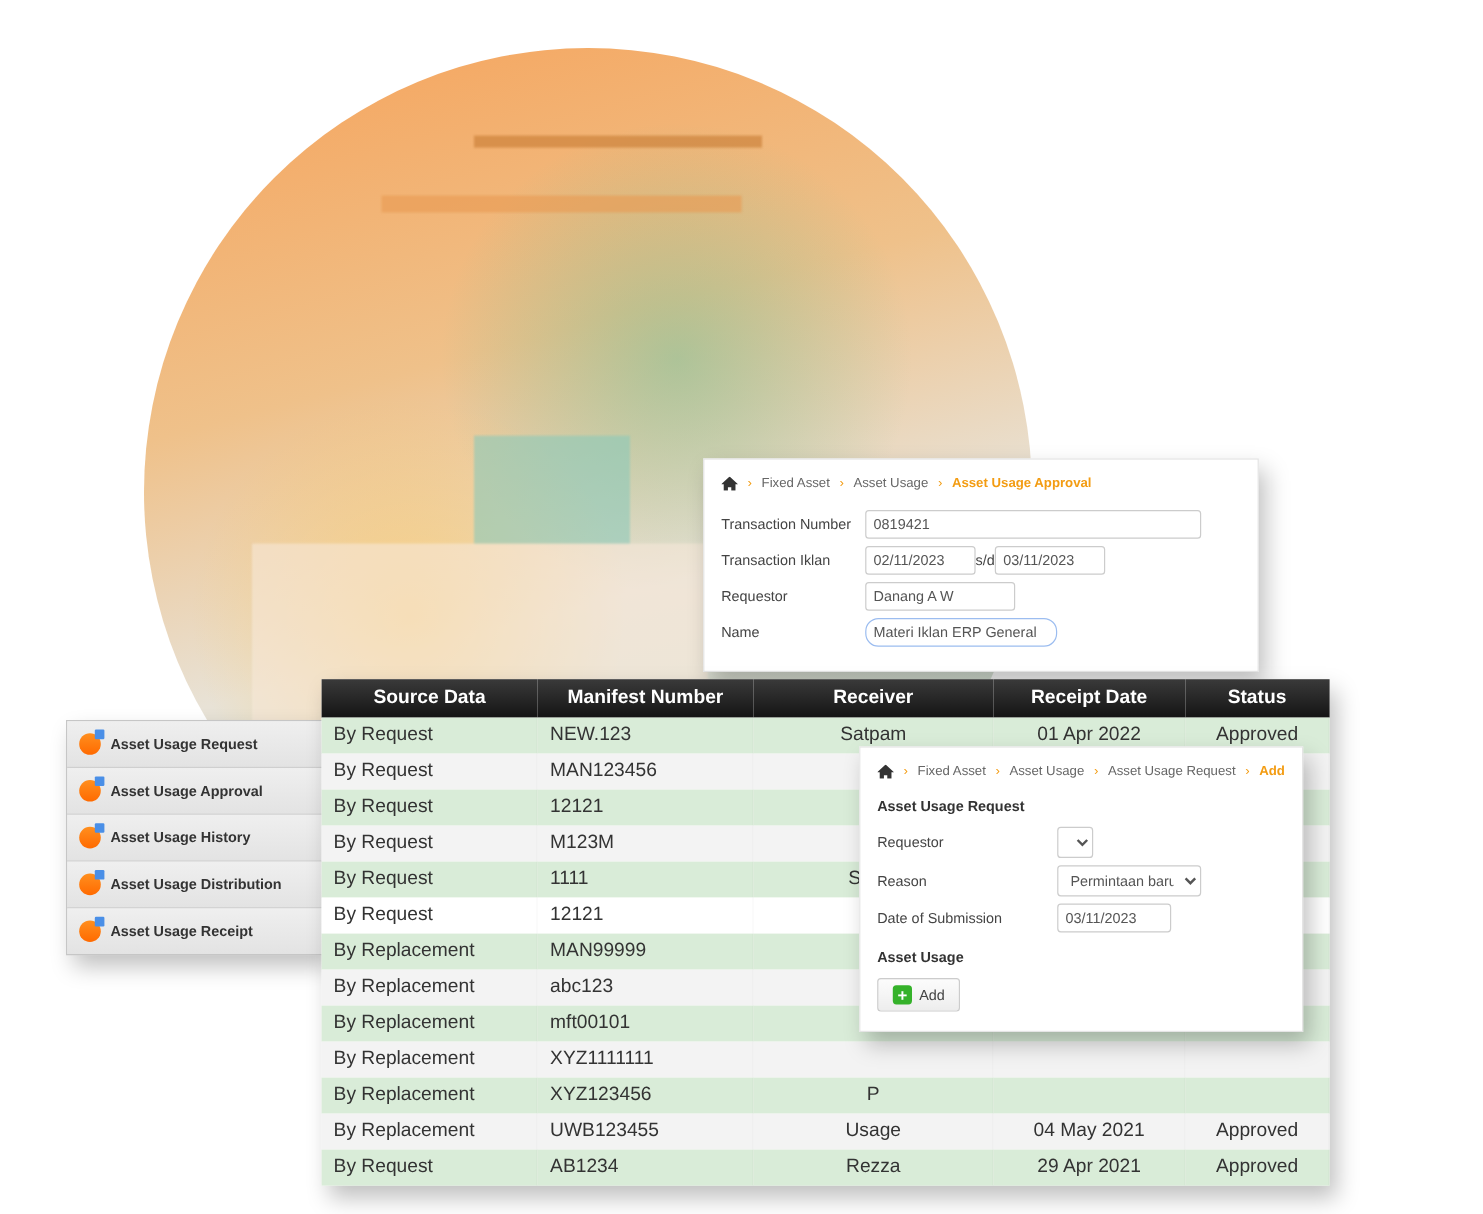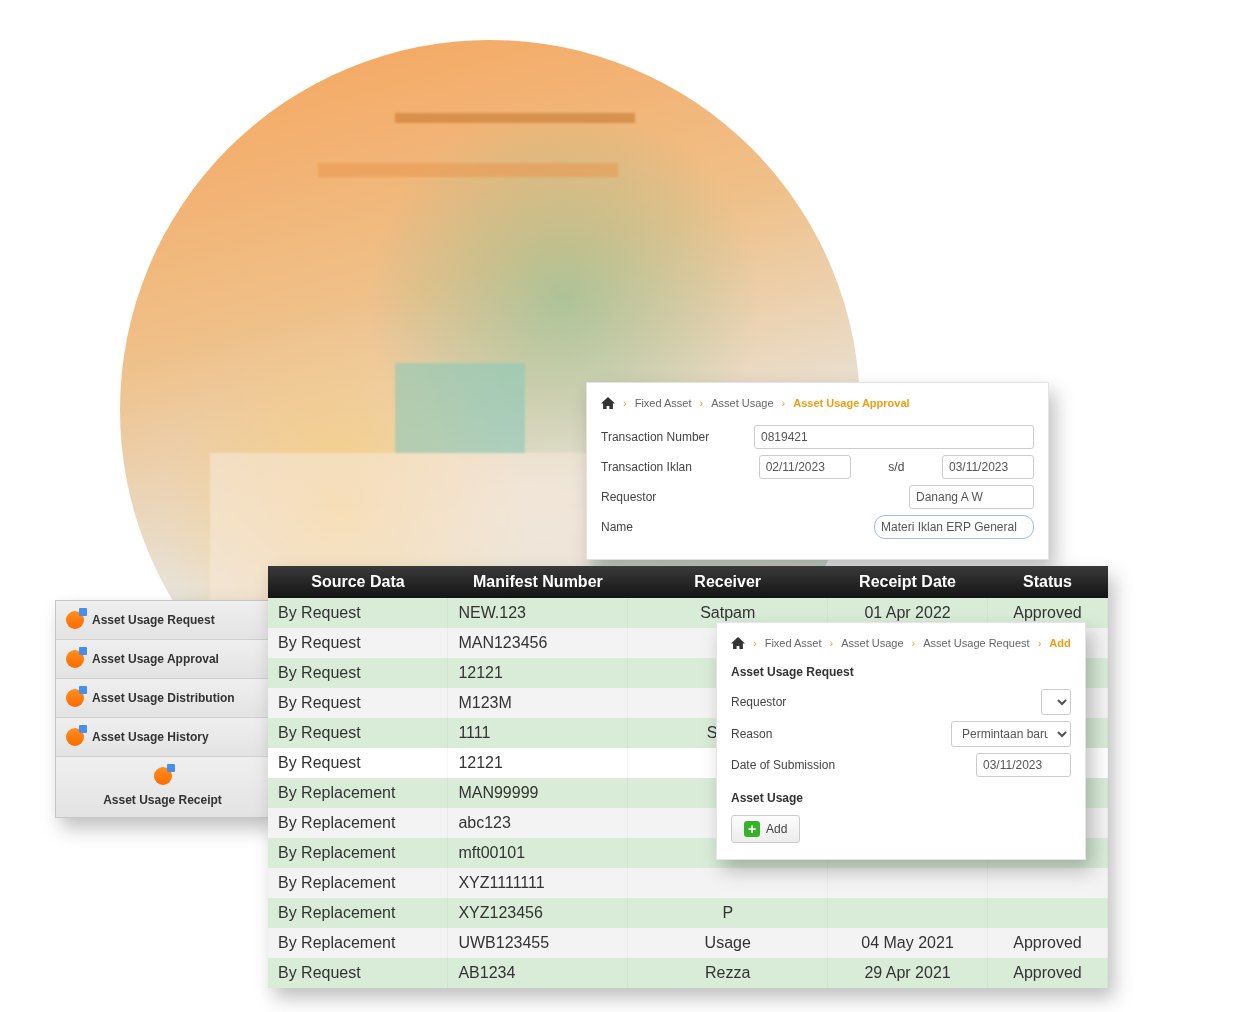--- a/index.html
+++ b/index.html
@@ -41,21 +41,21 @@
   background:#e6e6e6;
   border:1px solid #c6c6c6;
 }
 .sidebar-item {
   display:flex; align-items:center; gap:8px;
   padding:10px 10px; font-size:12px; color:#333;
   border-bottom:1px solid #cfcfcf;
   background:linear-gradient(#efefef,#e3e3e3);
   cursor:pointer; font-weight:bold;
 }
-.sidebar-item:last-child { border-bottom:none;flex-direction:column; }
+.sidebar-item:last-child { border-bottom:none; }
 .sidebar-icon {
   width:18px; height:18px; display:inline-block;
   background:linear-gradient(#ff8f1f,#ff6a00);
   border-radius:50%;
   position:relative;
 }
 .sidebar-icon::after{
   content:""; position:absolute; right:-3px; top:-3px;
   width:8px; height:8px; background:#4a8fe7; border-radius:1px;
 }
@@ -67,21 +67,21 @@
   border:1px solid #e3e3e3;
   padding:10px 14px 14px;
 }
 .crumb { display:flex; align-items:center; gap:8px; font-size:11px; color:#666; padding:4px 0 10px; }
 .crumb .sep { color:#f39c12; }
 .crumb .active { color:#f39c12; font-weight:bold; }
 .crumb .home {
   width:14px; height:12px; background:#333;
   clip-path: polygon(50% 0, 100% 55%, 85% 55%, 85% 100%, 60% 100%, 60% 75%, 40% 75%, 40% 100%, 15% 100%, 15% 55%, 0 55%);
 }
-.form-row { display:flex; align-items:center; margin:6px 0; font-size:12px; color:#444;justify-content:space-between; }
+.form-row { display:flex; align-items:center; margin:6px 0; font-size:12px; color:#444; }
 .form-row .lab { width:120px; }
 .form-row input[type="text"], .form-row input[type="date"], .form-row select {
   border:1px solid #ccc; border-radius:3px; padding:4px 6px; font-size:12px; color:#555;
   background:#fff;
 }
 .hl { background:#dbe8ff; border-color:#9cbdf0 !important; }
 .btn {
   display:inline-block; padding:5px 12px; font-size:12px;
   background:linear-gradient(#fcfcfc,#ededed);
   border:1px solid #ccc; border-radius:3px; color:#444; cursor:pointer;
@@ -132,25 +132,25 @@
   <div class="sidebar-item">
     <span class="sidebar-icon"></span>
     <span>Asset Usage Request</span>
   </div>
   <div class="sidebar-item">
     <span class="sidebar-icon"></span>
     <span>Asset Usage Approval</span>
   </div>
   <div class="sidebar-item">
     <span class="sidebar-icon"></span>
+    <span>Asset Usage History</span>
+  </div>
+  <div class="sidebar-item">
+    <span class="sidebar-icon"></span>
     <span>Asset Usage Distribution</span>
-  </div>
-  <div class="sidebar-item">
-    <span class="sidebar-icon"></span>
-    <span>Asset Usage History</span>
   </div>
   <div class="sidebar-item">
     <span class="sidebar-icon"></span>
     <span>Asset Usage Receipt</span>
   </div>
 </div>
 
 <div class="approval panel">
   <div class="crumb">
     <span class="home"></span>

